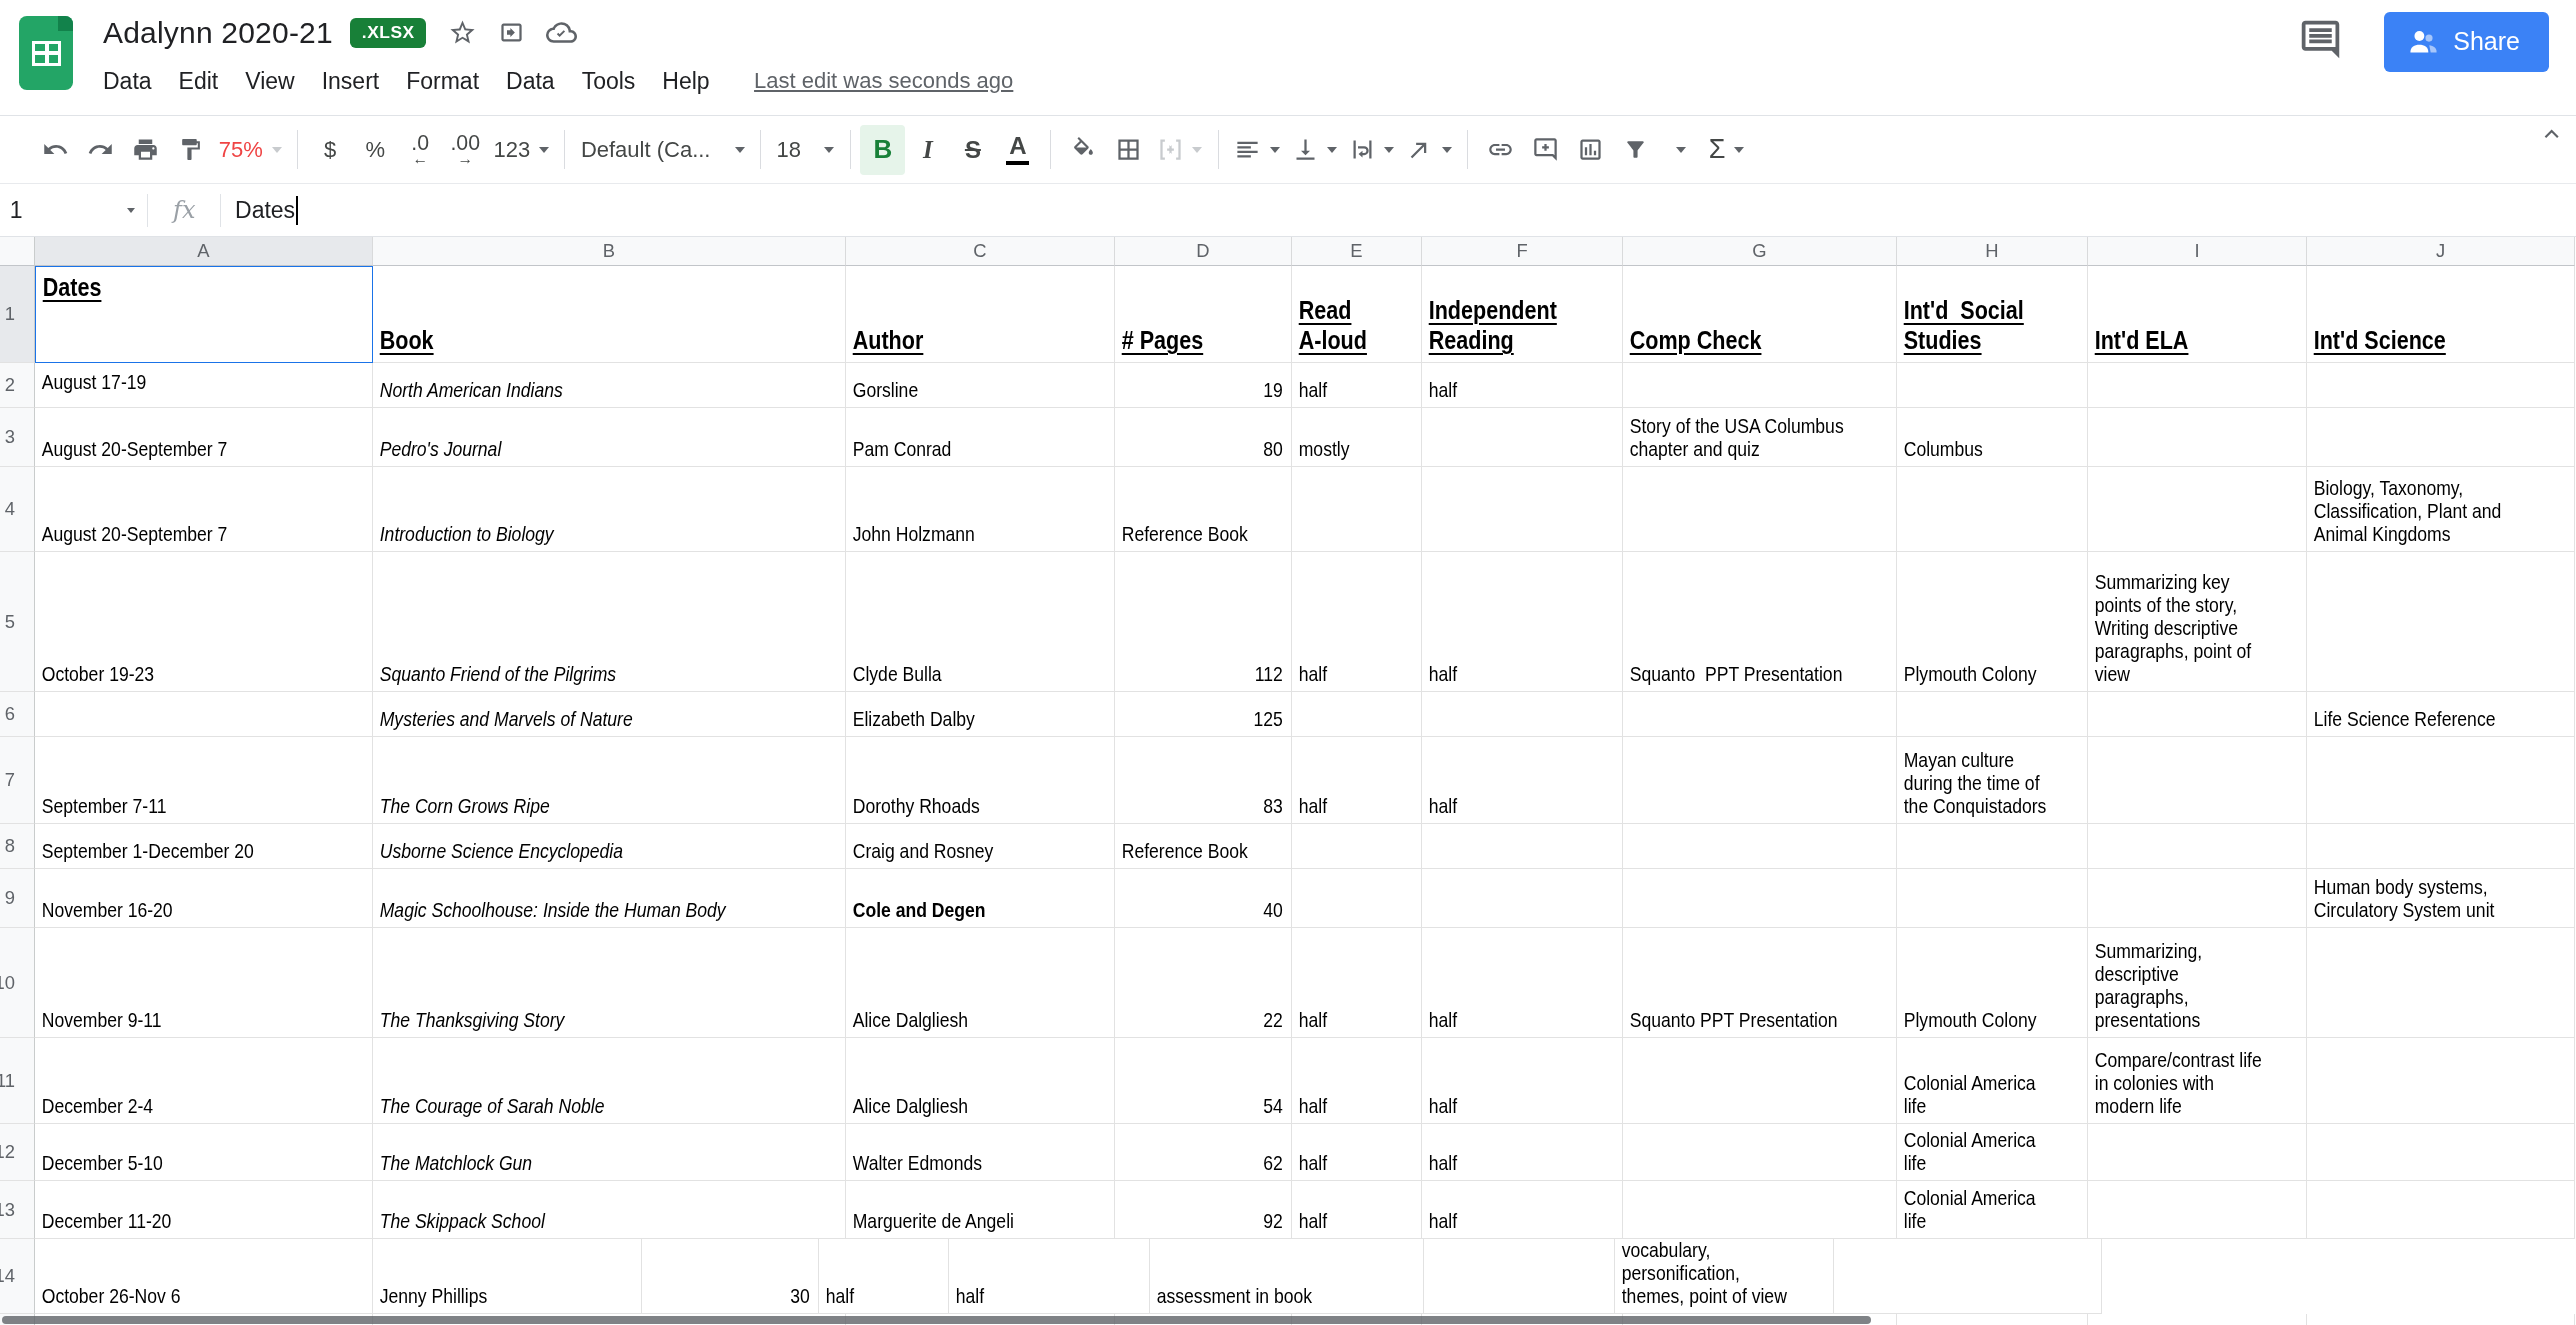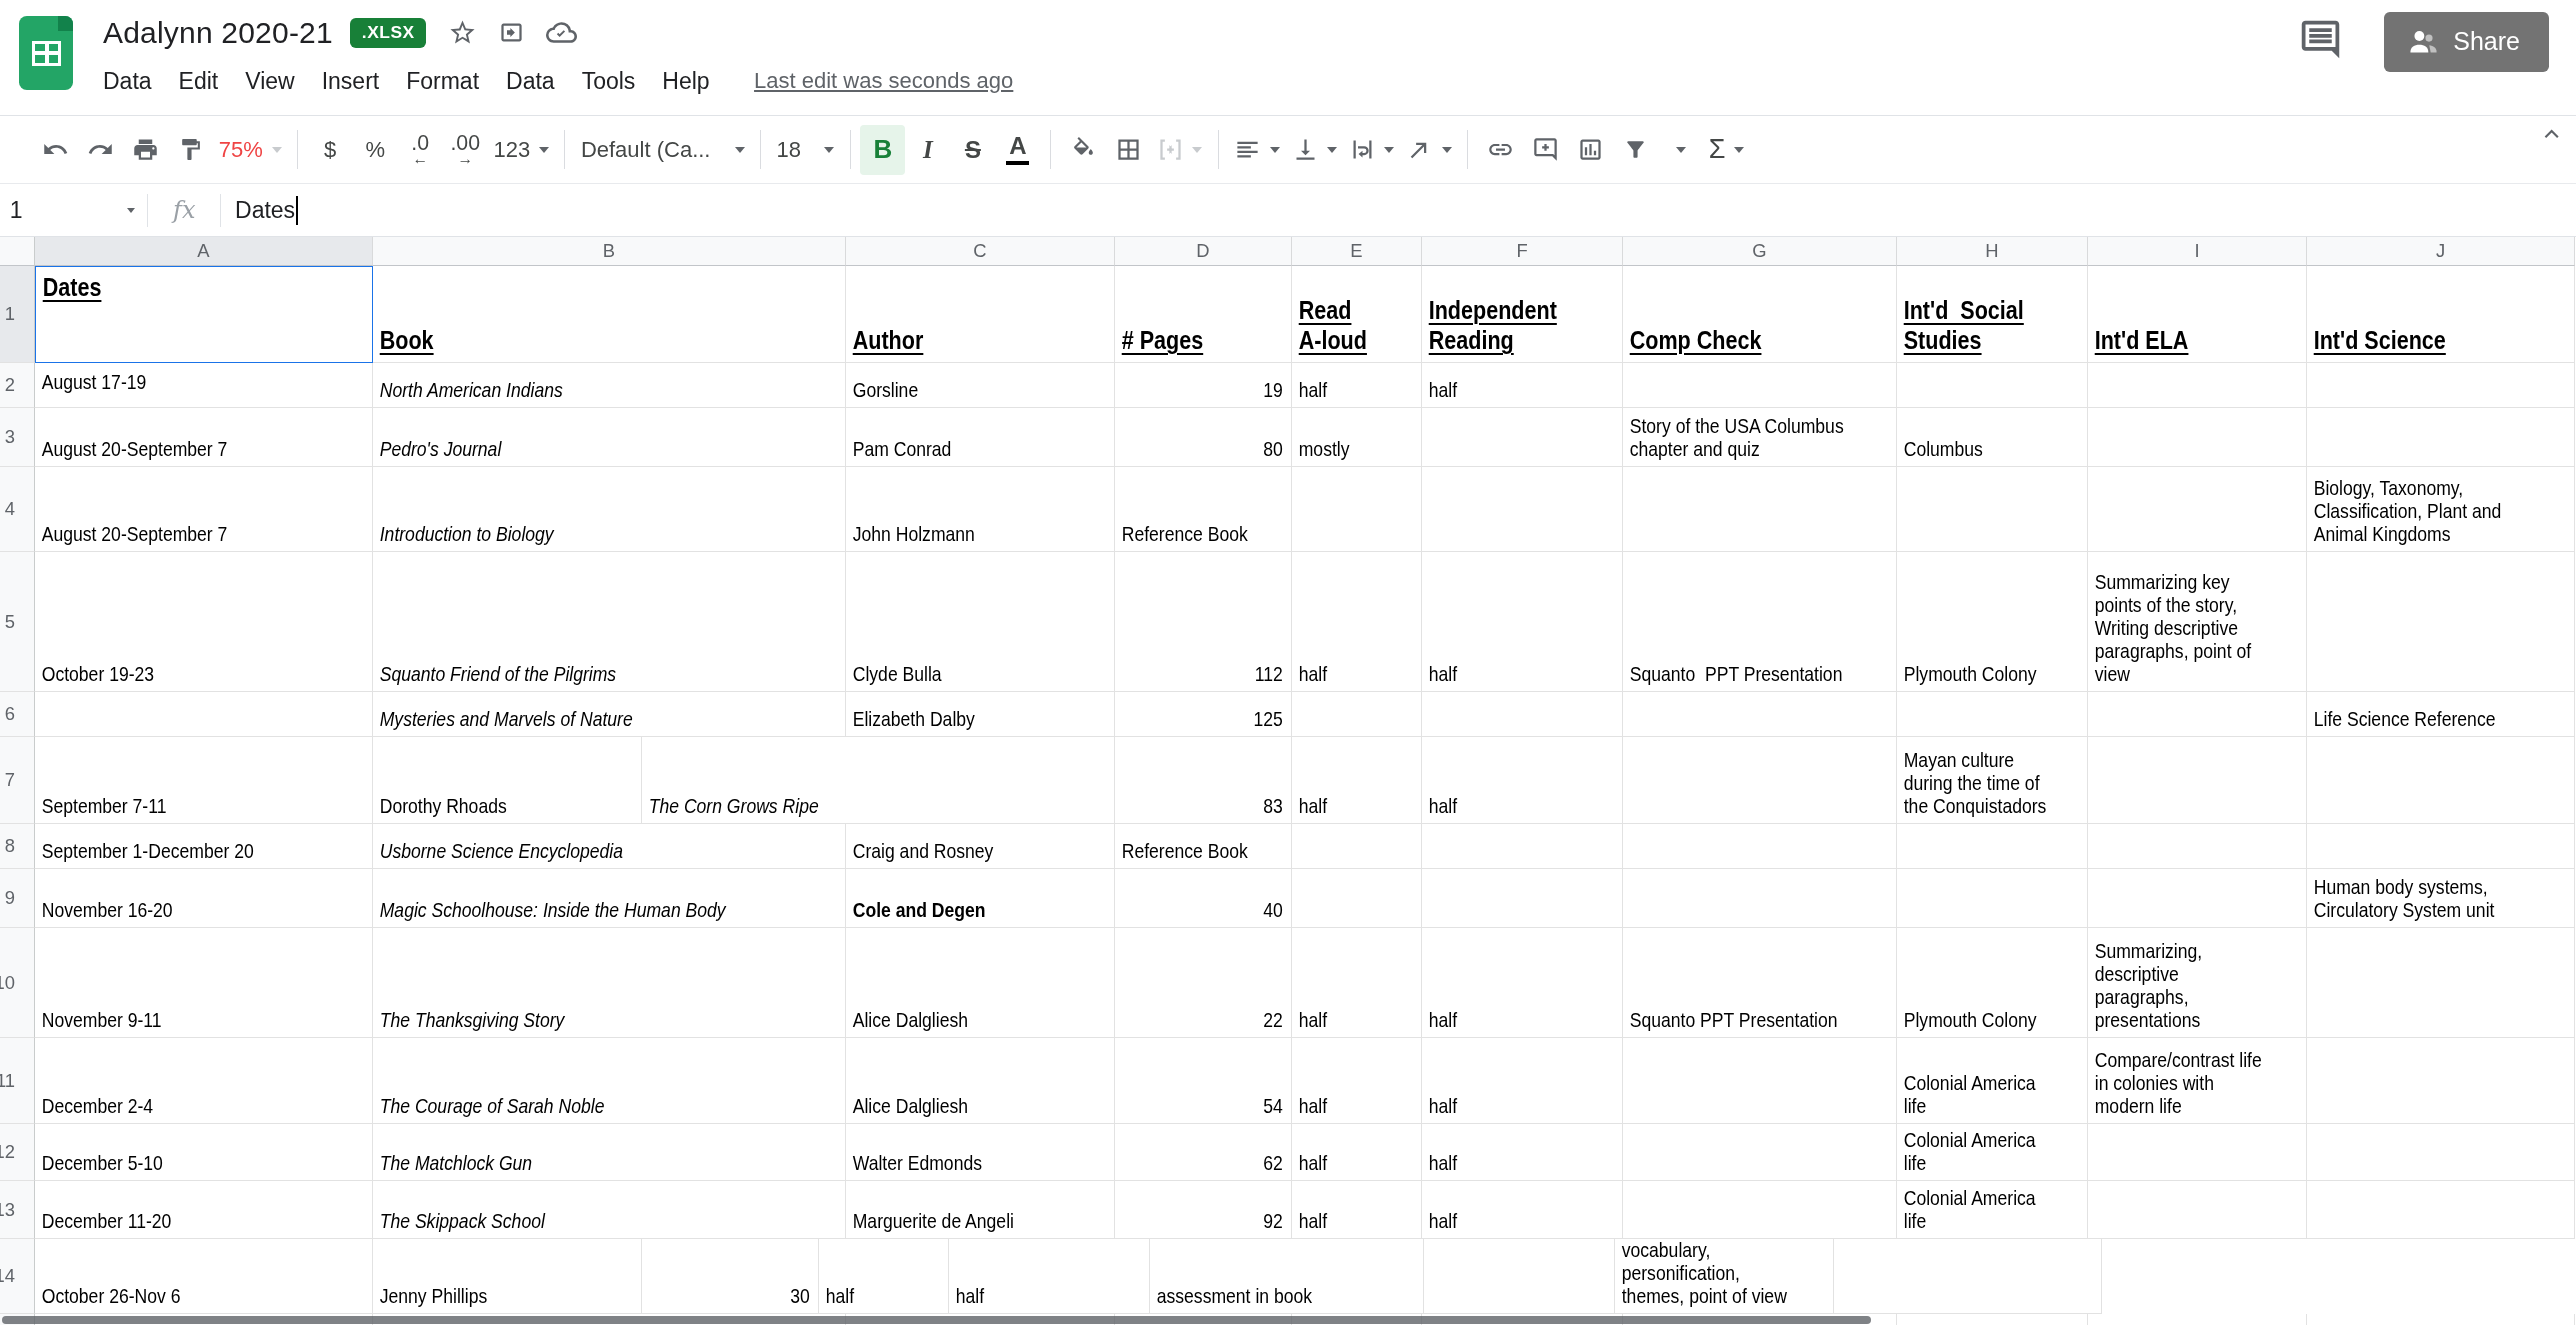--- a/index.html
+++ b/index.html
@@ -15,21 +15,21 @@
   #titleblock{position:absolute;left:103px;top:7.8px;}
   #titlerow{display:flex;align-items:center;height:50px;}
   #doc-title{font-size:30px;color:#202124;font-weight:500;letter-spacing:0.2px;}
   #badge{margin-left:17.4px;background:#188038;color:#fff;font-size:17.4px;font-weight:700;padding:4.8px 11.6px;border-radius:5.8px;letter-spacing:0.5px;}
   .tbicon{margin-left:21.3px;color:#5f6368;display:flex;align-items:center;}
   #menubar{display:flex;align-items:center;height:43px;margin-top:1.9px;}
   .menu-item{font-size:23px;color:#202124;margin-right:27px;cursor:default;}
   #last-edit{font-size:22px;color:#5f6368;text-decoration:underline;margin-left:17.4px;}
   #top-right{position:absolute;right:27px;top:11.6px;display:flex;align-items:center;}
   #comment-history{color:#5f6368;margin-right:41px;}
-  #share-btn{display:flex;align-items:center;background:#737373;border:none;border-radius:5.8px;height:60px;padding:0 29px 0 23px;cursor:pointer;}
+  #share-btn{display:flex;align-items:center;background:#3b82f6;border:none;border-radius:5.8px;height:60px;padding:0 29px 0 23px;cursor:pointer;}
   #share-btn span{color:#fff;font-size:25px;font-weight:500;margin-left:13.6px;}
 
   
   #toolbar{box-sizing:border-box;height:68px;border-top:1px solid #e0e3e7;background:#fff;display:flex;align-items:center;padding-left:33px;}
   .tb{display:flex;align-items:center;justify-content:center;height:50px;min-width:45px;border:none;background:transparent;color:#5f6368;font-family:"Liberation Sans",sans-serif;padding:0 5.8px;cursor:pointer;}
   .tb svg{fill:#5f6368;}
   .tb.disabled{color:#bdc1c6;}
   .tb.disabled svg{fill:#c8cbce;}
   .sep{width:1px;height:39px;background:#dadce0;margin:0 9.7px;flex:none;}
   .dd{width:0;height:0;border-left:5.8px solid transparent;border-right:5.8px solid transparent;border-top:6.8px solid #5f6368;margin-left:8.7px;}
@@ -496,25 +496,25 @@
           <span class="cw">Life Science Reference</span>
         </div>
       </div>
       <div class="row" style="height: 87px;">
         <div class="gut">
           <span>7</span>
         </div>
         <div class="cell" style="width: 338px;">
           <span class="cw">September 7-11</span>
         </div>
+        <div class="cell" style="width: 473px;">
+          <span class="cw it">The Corn Grows Ripe</span>
+        </div>
         <div class="cell" style="width: 269px;">
           <span class="cw">Dorothy Rhoads</span>
-        </div>
-        <div class="cell" style="width: 473px;">
-          <span class="cw it">The Corn Grows Ripe</span>
         </div>
         <div class="cell" style="width: 177px;">
           <span class="cw num">83</span>
         </div>
         <div class="cell" style="width: 130px;">
           <span class="cw">half</span>
         </div>
         <div class="cell" style="width: 201px;">
           <span class="cw">half</span>
         </div>

